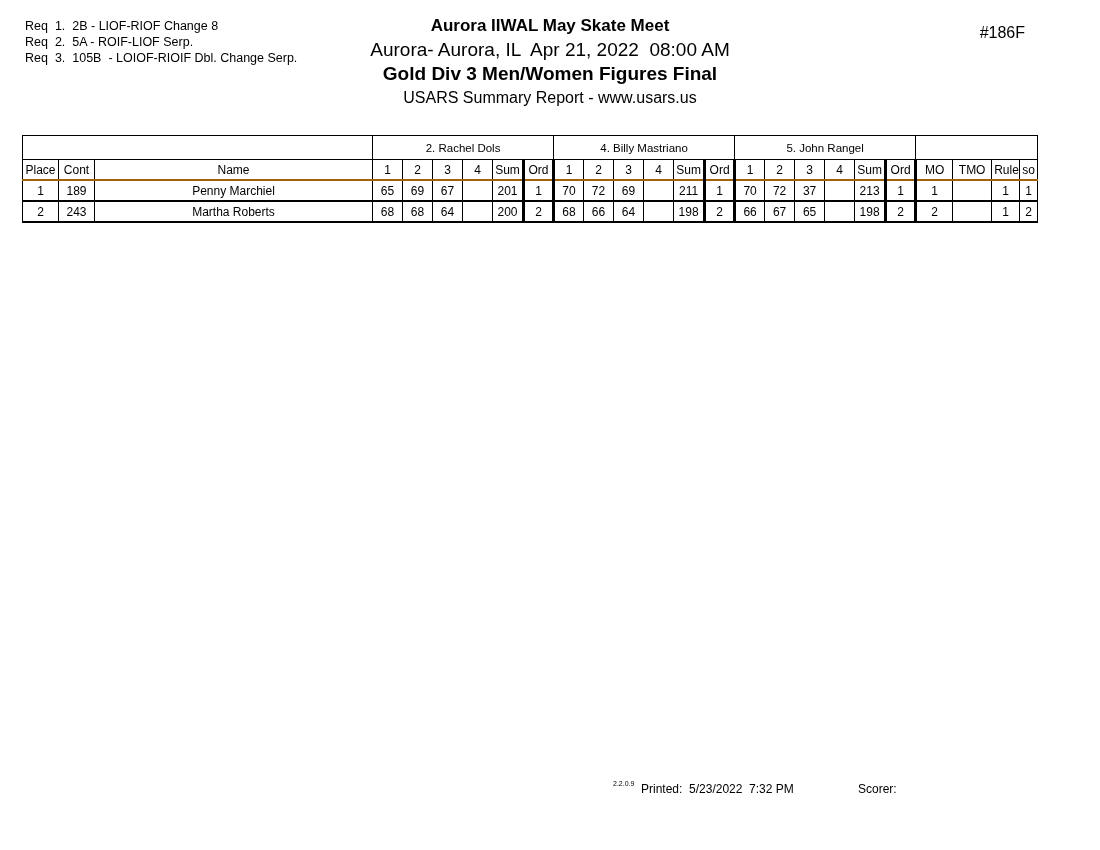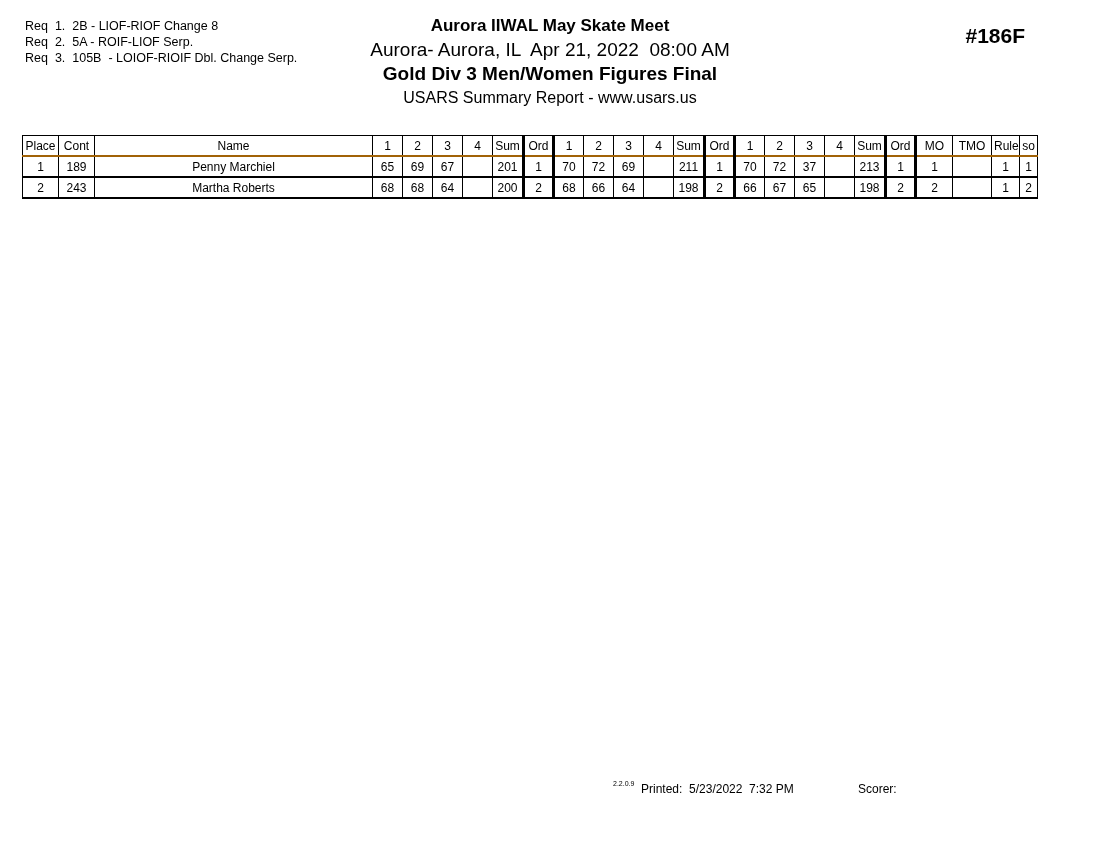--- a/index.html
+++ b/index.html
@@ -9,21 +9,21 @@
   
   .reqs{position:absolute;left:25px;top:18px;font-size:12.5px;line-height:16px;}
   .req-line{white-space:pre;}
 
   
   .center-head{position:absolute;left:0;top:16px;width:1100px;text-align:center;}
   .meet-title{font-size:17px;font-weight:bold;}
   .loc-date{font-size:19px;margin-top:3px;white-space:pre;}
   .event-title{font-size:19px;font-weight:bold;margin-top:2px;}
   .report-type{font-size:16px;margin-top:4px;}
-  .doc-num{position:absolute;right:75px;top:24px;font-size:21px;font-weight:bold;}
+  .doc-num{position:absolute;right:75px;top:24px;font-size:16px;font-weight:normal;}
 
   
   table.results{position:absolute;left:22px;top:135px;border-collapse:collapse;
     table-layout:fixed;width:1015px;font-size:12px;}
   table.results td,table.results th{border:1px solid #000;padding:0 2px;height:19px;
     text-align:center;font-weight:normal;overflow:hidden;white-space:nowrap;}
   tr.band td{height:23px;}
   td.nb{border:none;}
   td.jbox{text-align:left;font-size:11.5px;padding-left:4px;white-space:pre;}
   tr.head th{font-size:12px;border-bottom:2px solid #a16207;}
@@ -83,20 +83,27 @@
         <col style="width:30px">
         <col style="width:31px">
         <col style="width:30px">
       <col style="width:37px">
         <col style="width:39px">
         <col style="width:28px">
         <col style="width:18px">
     </colgroup>
 
     <tbody>
+        <tr class="band">
+      <td colspan="3" class="nb"></td>
+      <td colspan="6" class="jbox">2.  Rachel Dols</td>
+      <td colspan="6" class="jbox">4.  Billy  Mastriano</td>
+      <td colspan="6" class="jbox">5.  John  Rangel</td>
+      <td colspan="4" class="nb"></td>
+    </tr>
 
     <tr class="head">
       <th>Place</th>
       <th>Cont</th>
       <th class="name-h">Name</th>
 
       <th>1</th>
       <th>2</th>
       <th>3</th>
       <th>4</th>

